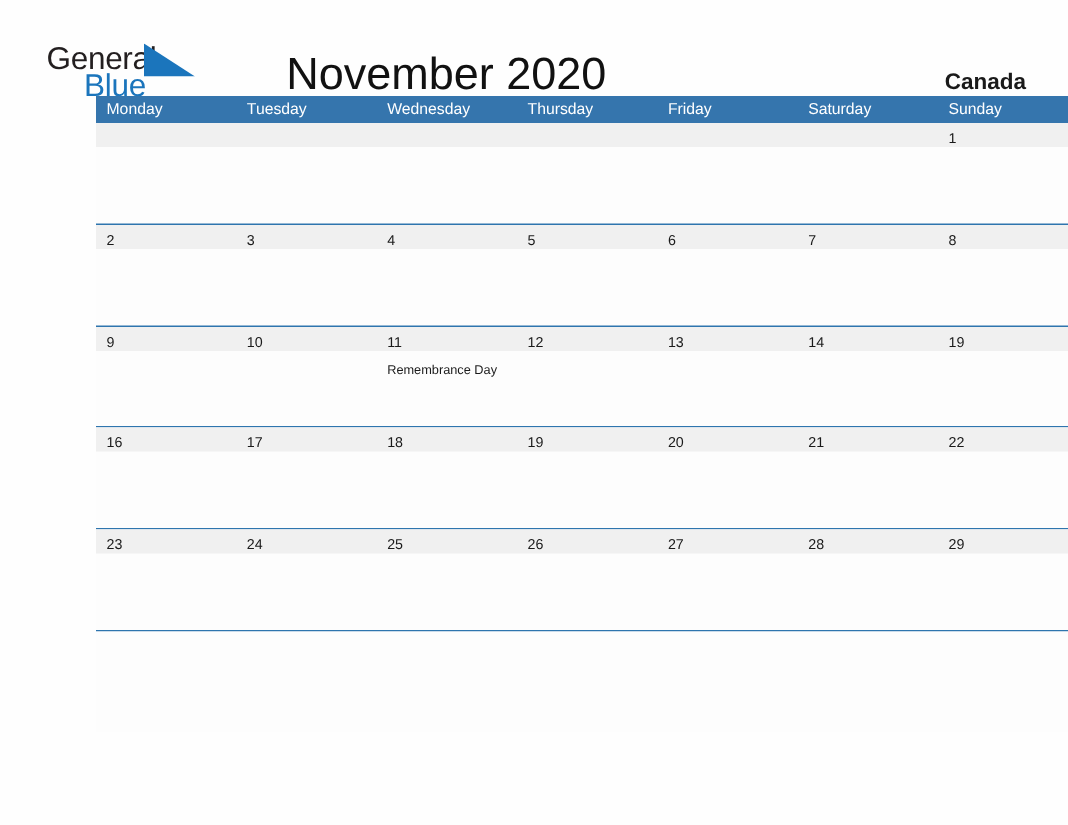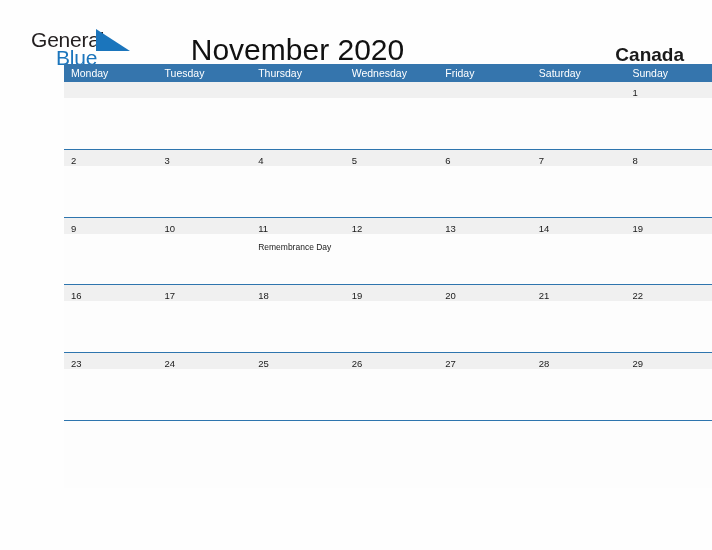--- a/index.html
+++ b/index.html
@@ -77,21 +77,21 @@
     line-height: 34px;
     font-weight: 400;
     color: #111111;
     font-family: "Liberation Sans", sans-serif;
   }
 
   .country {
     position: absolute;
     right: 28px;
     top: 46px;
-    font-size: 19px;
+    font-size: 15px;
     line-height: 17px;
     font-weight: bold;
     color: #1A1A1A;
     font-family: "Liberation Sans", sans-serif;
   }
 
   
   .calendar {
     position: absolute;
     left: 28px;
@@ -190,22 +190,22 @@
     <div class="cal-title">November 2020</div>
 
     <div class="country">Canada</div>
   </div>
 
   <div class="calendar">
 
     <div class="weekday-row">
       <div class="weekday">Monday</div>
       <div class="weekday">Tuesday</div>
+      <div class="weekday">Wednesday</div>
       <div class="weekday">Thursday</div>
-      <div class="weekday">Wednesday</div>
       <div class="weekday">Friday</div>
       <div class="weekday">Saturday</div>
       <div class="weekday">Sunday</div>
     </div>
 
     <div class="week-row">
       <div class="daynum-band">
         <div class="cell"><span class="daynum"></span></div>
         <div class="cell"><span class="daynum"></span></div>
         <div class="cell"><span class="daynum"></span></div>

